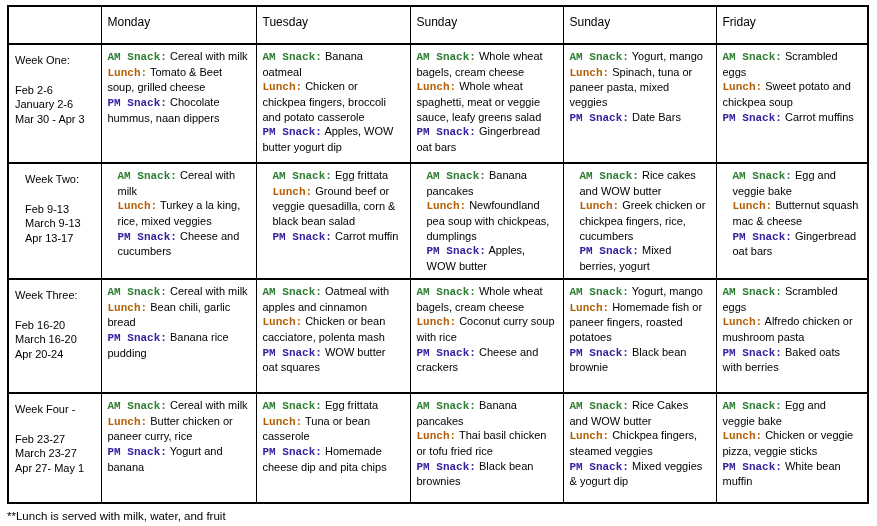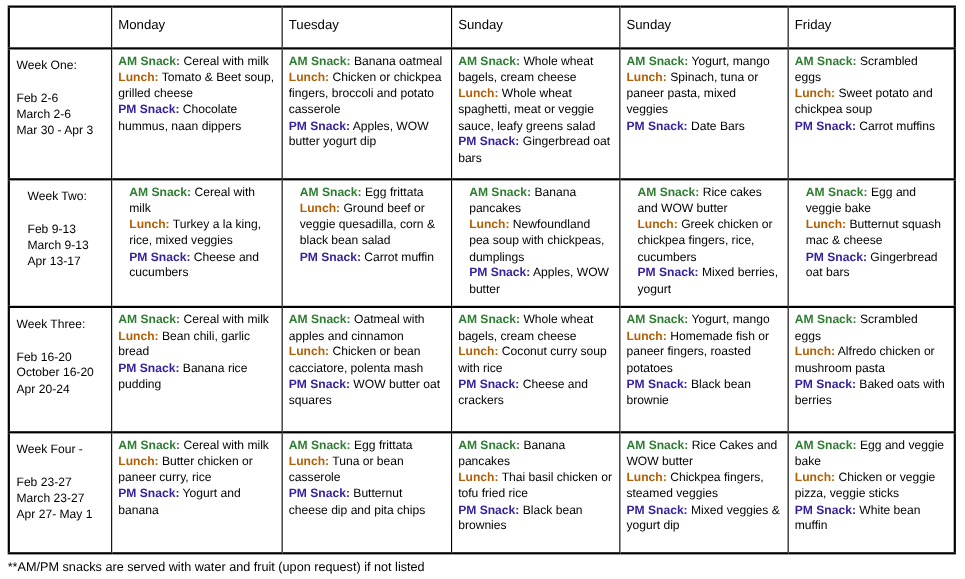--- a/index.html
+++ b/index.html
@@ -6,21 +6,21 @@
   body{font-family:"Liberation Sans","DejaVu Sans",sans-serif;color:#000;width:877px;height:526px;overflow:hidden;}
   .page{padding:5px 3px 0 7px;}
   table.meal-plan{border-collapse:collapse;table-layout:fixed;width:837px;}
   td,th{border:1px solid #000;border-top-width:2px;border-bottom-width:2px;vertical-align:top;padding:4px 6px 4px 6px;font-size:11px;line-height:1.33;font-weight:normal;text-align:left;word-wrap:break-word;}
   table.meal-plan{border:2px solid #000;}
   tr.day-header th{height:24px;font-size:12px;padding-top:8px;}
   th.week-cell{padding-top:8px;}
   .week-title{margin-bottom:15px;}
   .week-dates div{margin:0;}
   .meal{margin:0;}
-  .lbl{font-weight:bold;}
+  .lbl{font-weight:bold;font-family:Liberation Mono, monospace;}
   .am{color:var(--am,#2e7d32);}
   .lunch{color:var(--lunch,#b45f06);}
   .pm{color:var(--pm,#39219e);}
   tr.week-row-0 td, tr.week-row-0 th{height:105px;}
   tr.week-row-1 td, tr.week-row-1 th{height:102px;padding-left:16px;}
   tr.week-row-2 td, tr.week-row-2 th{height:100px;}
   tr.week-row-3 td, tr.week-row-3 th{height:96px;}
   .footnotes{margin-top:3px;font-size:11.5px;line-height:1.6;}
 </style>
 </head>
@@ -46,21 +46,21 @@
         <th>Friday</th>
       </tr>
     </thead>
     <tbody>
 
       <tr class="week-row-0">
         <th class="week-cell">
           <div class="week-title">Week One:</div>
           <div class="week-dates">
             <div>Feb 2-6</div>
-            <div>March 2-6</div>
+            <div>January 2-6</div>
             <div>Mar 30 - Apr 3</div>
           </div>
         </th>
         <td>
           <div class="meal"><span class="lbl am">AM Snack:</span> <span>Cereal with milk</span></div>
           <div class="meal"><span class="lbl lunch">Lunch:</span> <span>Tomato &amp; Beet soup, grilled cheese</span></div>
           <div class="meal"><span class="lbl pm">PM Snack:</span> <span>Chocolate hummus, naan dippers</span></div>
         </td>
         <td>
           <div class="meal"><span class="lbl am">AM Snack:</span> <span>Banana oatmeal</span></div>
@@ -118,21 +118,21 @@
           <div class="meal"><span class="lbl lunch">Lunch:</span> <span>Butternut squash mac &amp; cheese</span></div>
           <div class="meal"><span class="lbl pm">PM Snack:</span> <span>Gingerbread oat bars</span></div>
         </td>
       </tr>
 
       <tr class="week-row-2">
         <th class="week-cell">
           <div class="week-title">Week Three:</div>
           <div class="week-dates">
             <div>Feb 16-20</div>
-            <div>October 16-20</div>
+            <div>March 16-20</div>
             <div>Apr 20-24</div>
           </div>
         </th>
         <td>
           <div class="meal"><span class="lbl am">AM Snack:</span> <span>Cereal with milk</span></div>
           <div class="meal"><span class="lbl lunch">Lunch:</span> <span>Bean chili, garlic bread</span></div>
           <div class="meal"><span class="lbl pm">PM Snack:</span> <span>Banana rice pudding</span></div>
         </td>
         <td>
           <div class="meal"><span class="lbl am">AM Snack:</span> <span>Oatmeal with apples and cinnamon</span></div>
@@ -166,21 +166,21 @@
           </div>
         </th>
         <td>
           <div class="meal"><span class="lbl am">AM Snack:</span> <span>Cereal with milk</span></div>
           <div class="meal"><span class="lbl lunch">Lunch:</span> <span>Butter chicken or paneer curry, rice</span></div>
           <div class="meal"><span class="lbl pm">PM Snack:</span> <span>Yogurt and banana</span></div>
         </td>
         <td>
           <div class="meal"><span class="lbl am">AM Snack:</span> <span>Egg frittata</span></div>
           <div class="meal"><span class="lbl lunch">Lunch:</span> <span>Tuna or bean casserole</span></div>
-          <div class="meal"><span class="lbl pm">PM Snack:</span> <span>Butternut cheese dip and pita chips</span></div>
+          <div class="meal"><span class="lbl pm">PM Snack:</span> <span>Homemade cheese dip and pita chips</span></div>
         </td>
         <td>
           <div class="meal"><span class="lbl am">AM Snack:</span> <span>Banana pancakes</span></div>
           <div class="meal"><span class="lbl lunch">Lunch:</span> <span>Thai basil chicken or tofu fried rice</span></div>
           <div class="meal"><span class="lbl pm">PM Snack:</span> <span>Black bean brownies</span></div>
         </td>
         <td>
           <div class="meal"><span class="lbl am">AM Snack:</span> <span>Rice Cakes and WOW butter</span></div>
           <div class="meal"><span class="lbl lunch">Lunch:</span> <span>Chickpea fingers, steamed veggies</span></div>
           <div class="meal"><span class="lbl pm">PM Snack:</span> <span>Mixed veggies &amp; yogurt dip</span></div>
@@ -189,16 +189,15 @@
           <div class="meal"><span class="lbl am">AM Snack:</span> <span>Egg and veggie bake</span></div>
           <div class="meal"><span class="lbl lunch">Lunch:</span> <span>Chicken or veggie pizza, veggie sticks</span></div>
           <div class="meal"><span class="lbl pm">PM Snack:</span> <span>White bean muffin</span></div>
         </td>
       </tr>
 
     </tbody>
   </table>
 
   <div class="footnotes">
-    <div>**AM/PM snacks are served with water and fruit (upon request) if not listed</div>
     <div>**Lunch is served with milk, water, and fruit</div>
   </div>
 </div>
 
 </body></html>

